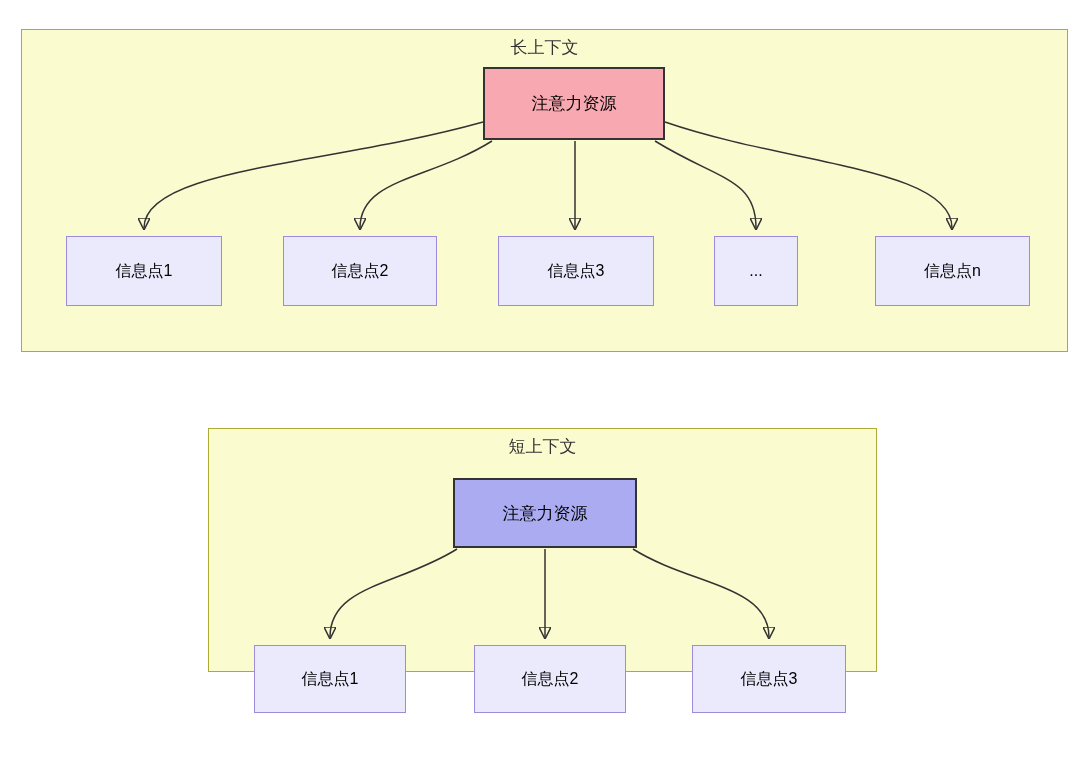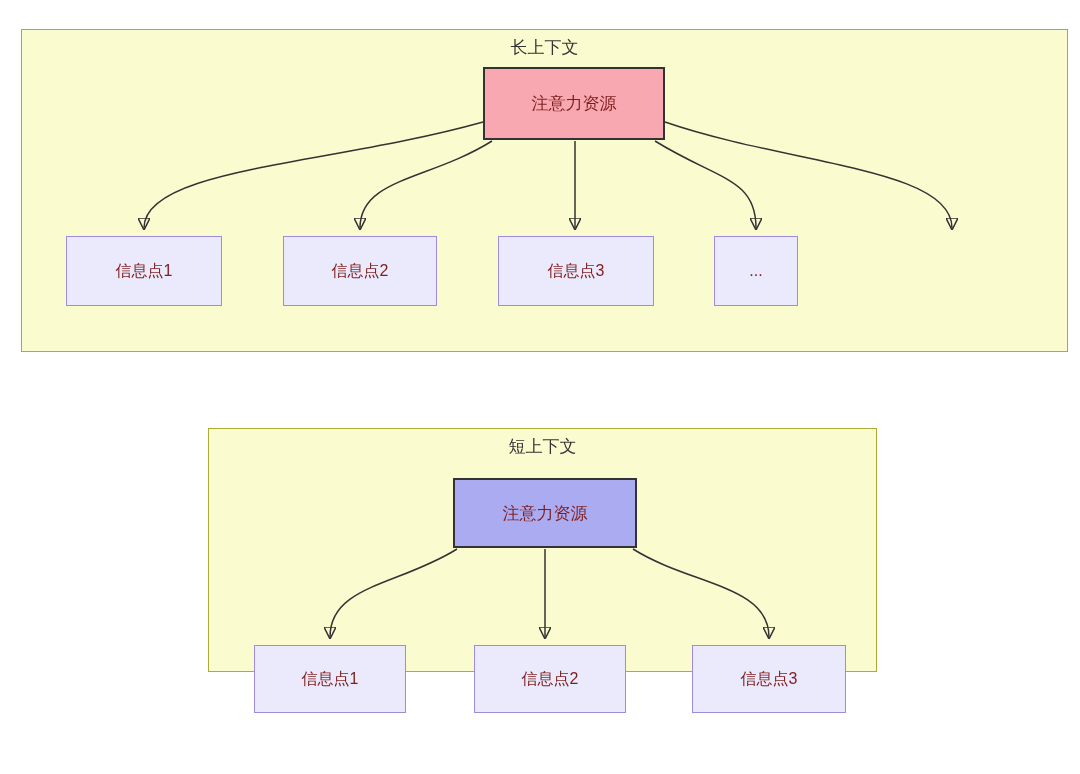--- a/index.html
+++ b/index.html
@@ -24,21 +24,21 @@
     font-size:17px;
     color:#333333;
   }
   .node{
     position:absolute;
     box-sizing:border-box;
     display:flex;
     align-items:center;
     justify-content:center;
     font-size:16px;
-    color:#7f1d1d;
+    color:#000000;
     text-align:center;
   }
   .attention{
     border:2px solid #333333;
     font-size:17px;
   }
   .attention.pink{background:#f7a8b1;}
   .attention.purple{background:#ababf2;}
   .info{
     background:#eaeafc;
@@ -87,20 +87,21 @@
     <path d="M 545 549 L 545 637" marker-end="url(#arrowhead)"></path>
     <path d="M 633 549 C 690 585, 769 585, 769 637" marker-end="url(#arrowhead)"></path>
   </svg>
 
   <div class="node attention pink" style="left:483px;top:67px;width:182px;height:73px;">注意力资源</div>
 
   <div class="node info" style="left:66px;top:236px;width:156px;height:70px;">信息点1</div>
   <div class="node info" style="left:283px;top:236px;width:154px;height:70px;">信息点2</div>
   <div class="node info" style="left:498px;top:236px;width:156px;height:70px;">信息点3</div>
   <div class="node info" style="left:714px;top:236px;width:84px;height:70px;">...</div>
+  <div class="node info" style="left:875px;top:236px;width:155px;height:70px;">信息点n</div>
 
   <div class="node attention purple" style="left:453px;top:478px;width:184px;height:70px;">注意力资源</div>
 
   <div class="node info" style="left:254px;top:645px;width:152px;height:68px;">信息点1</div>
   <div class="node info" style="left:474px;top:645px;width:152px;height:68px;">信息点2</div>
   <div class="node info" style="left:692px;top:645px;width:154px;height:68px;">信息点3</div>
 
 </div>
 
 </body></html>

